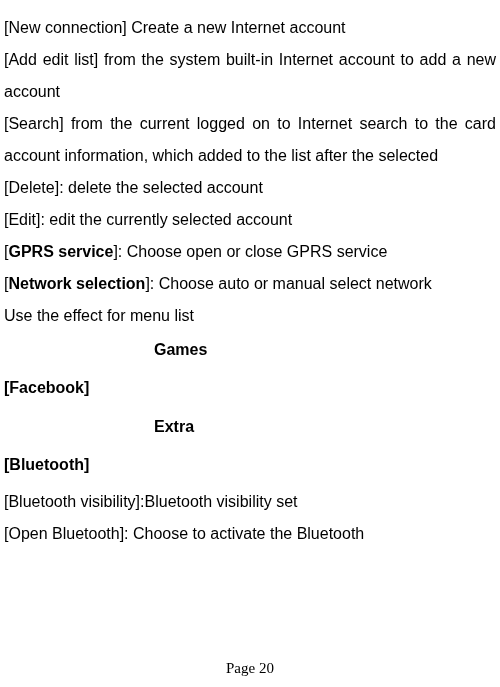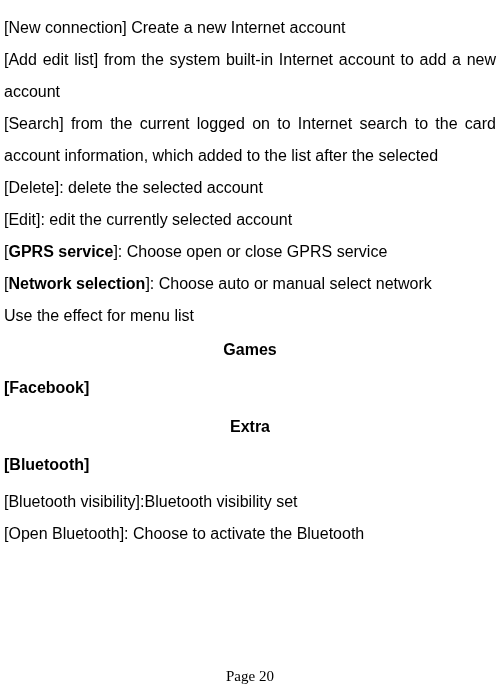--- a/index.html
+++ b/index.html
@@ -20,31 +20,31 @@
   }
   .line {
     line-height: 2.0;
   }
   .justify {
     text-align: justify;
     text-justify: inter-word;
   }
   .heading {
     font-weight: bold;
+    margin-left: 150px;
     line-height: 2.2;
-    text-align: center;
   }
   .subheading {
     font-weight: bold;
     line-height: 2.6;
   }
   b { font-weight: bold; }
   .page-num {
     position: absolute;
-    bottom: 2px;
+    bottom: 10px;
     left: 0;
     width: 500px;
     text-align: center;
     font-family: "Times New Roman", Times, serif;
     font-size: 15px;
   }
 </style>
 </head>
 <body>
 

